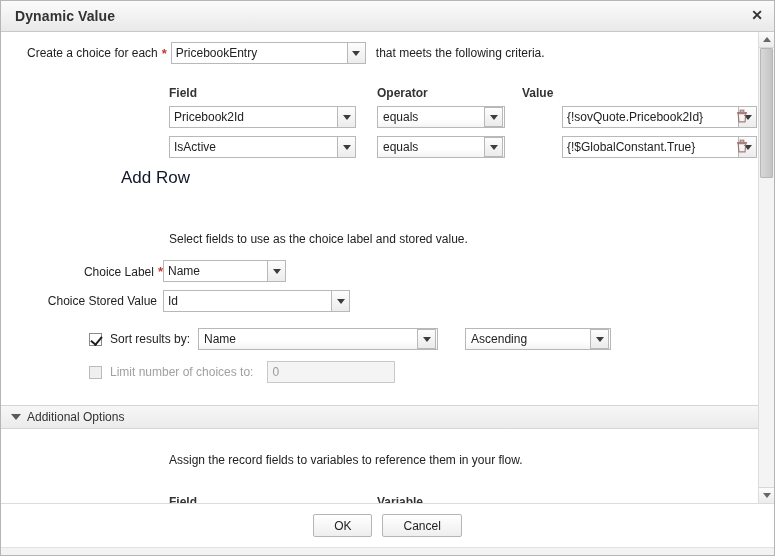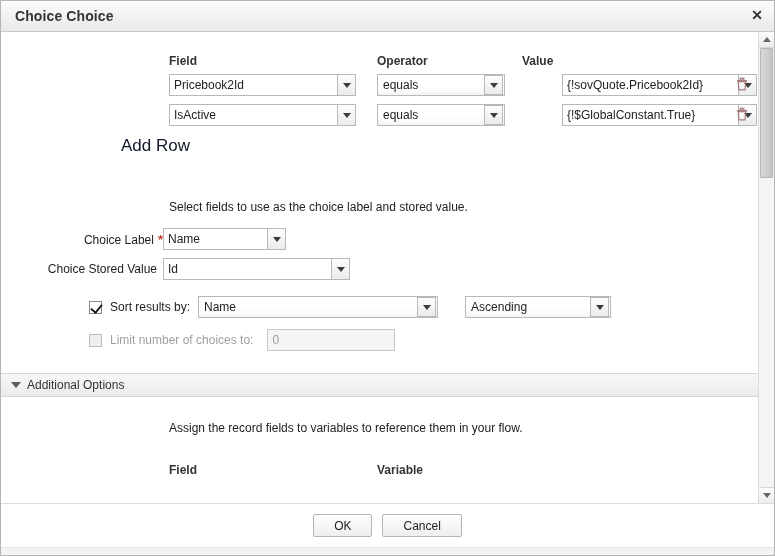--- a/index.html
+++ b/index.html
@@ -334,29 +334,40 @@
     background: #f3f3f3;
     border-top: 1px solid #e2e2e2;
   }
 </style>
 </head>
 <body>
 
 <div class="dialog">
 
   <div class="titlebar">
-    <span class="title">Choice Choice</span>
+    <span class="title">Dynamic Value</span>
     <div class="close-btn">✕</div>
   </div>
 
   <div class="body-wrap">
 
     <div class="content">
 
       
+      <div class="row1">
+        <span class="lbl">Create a choice for each</span>
+        <span class="req">*</span>
+        <span class="combo">
+          <input type="text" style="width: 176px;" value="PricebookEntry">
+          <span class="ddbtn">
+              <span class="caret"></span>
+            </span>
+        </span>
+        <span class="after-text">that meets the following criteria.</span>
+      </div>
 
       
       <div class="criteria">
         <div class="crit-head">
           <div class="c1">Field</div>
           <div class="c2">Operator</div>
           <div class="c3">Value</div>
         </div>
 
         <div class="crit-row">

